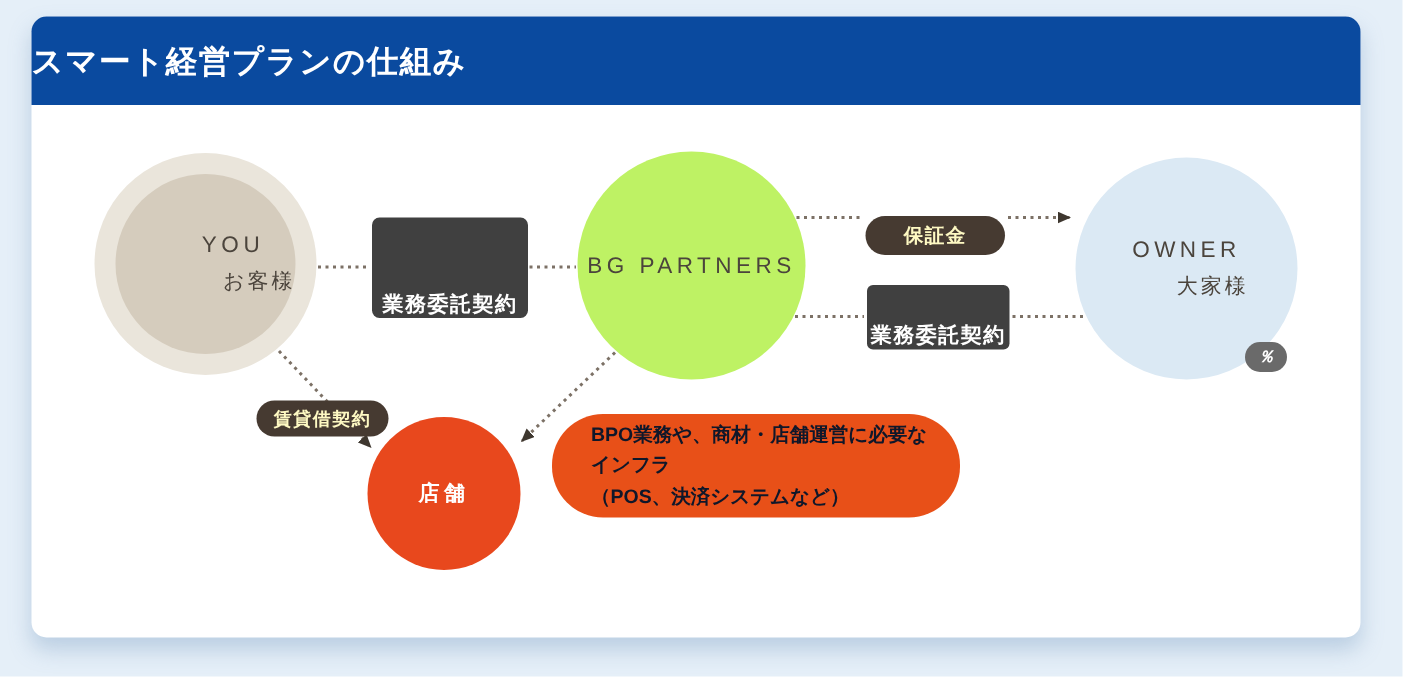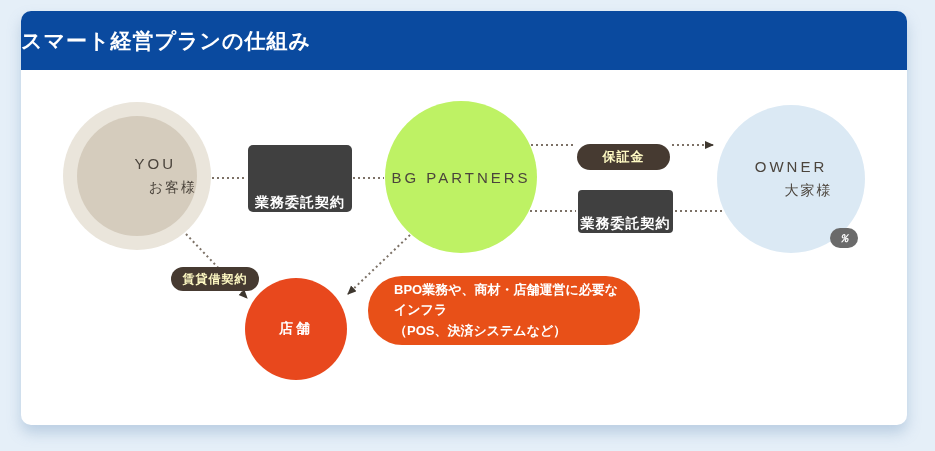--- a/index.html
+++ b/index.html
@@ -55,21 +55,21 @@
     display: flex; align-items: center; justify-content: center;
     font-weight: bold; border-radius: 14px; margin-top: 12px; }
   .hoshoukin-pill { left: 577px; top: 132px; width: 93px; height: 26px; font-size: 13px; letter-spacing: 1px; }
   .salon-pill { left: 171px; top: 255px; width: 88px; height: 24px; font-size: 12px; letter-spacing: 1px; }
 
   
   .note-box { position: absolute; left: 368px; top: 276px; width: 272px; height: 69px;
     background: #E85018; border-radius: 34px;
     display: flex; flex-direction: column; justify-content: center;
     padding: 6px 18px 6px 26px; }
-  .note-box .line { color: #ffffff; font-size: 13px; font-weight: bold; line-height: 1.55; }
+  .note-box .line { color: #0f172a; font-size: 13px; font-weight: bold; line-height: 1.55; }
 
   
   .percent-badge { position: absolute; left: 830px; top: 228px; width: 28px; height: 20px;
     background: #6A6A6A; border-radius: 10px;
     display: flex; align-items: center; justify-content: center; }
   .percent-badge span { color: #FFFFFF; font-size: 11px; font-weight: bold; font-style: italic; line-height: 1; }
 </style>
 </head>
 <body>
 

